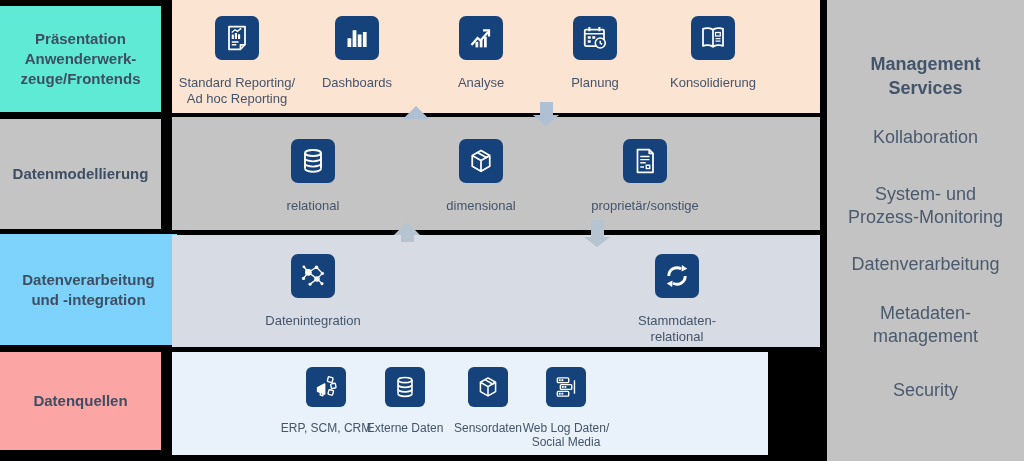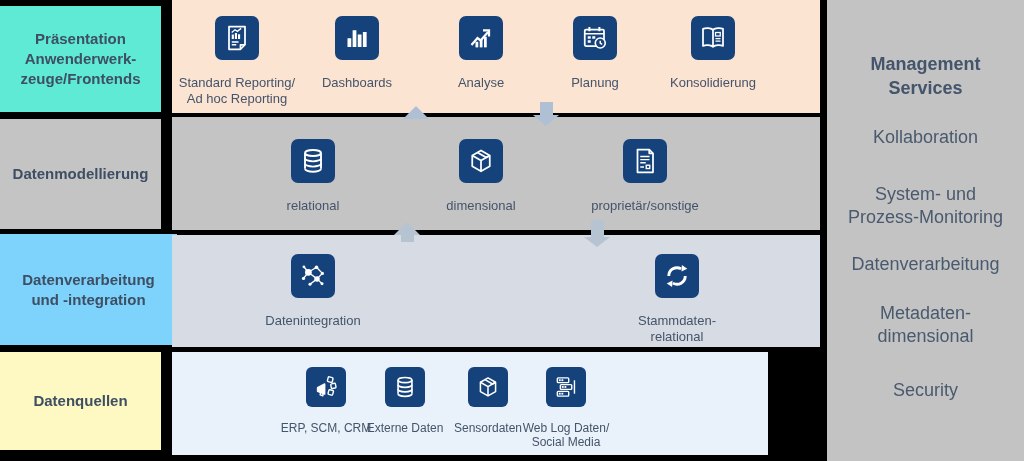--- a/index.html
+++ b/index.html
@@ -36,21 +36,21 @@
 Anwenderwerk-
 zeuge/Frontends</span>
   </div>
   <div class="cell label-cell" style="left:0;top:119px;width:161px;height:110px;background:#c4c4c4;">
     <span>Datenmodellierung</span>
   </div>
   <div class="cell label-cell" style="left:0;top:234px;width:177px;height:111px;background:#7dd3fc;">
     <span>Datenverarbeitung
 und -integration</span>
   </div>
-  <div class="cell label-cell" style="left:0;top:352px;width:161px;height:98px;background:#fef9c3;">
+  <div class="cell label-cell" style="left:0;top:352px;width:161px;height:98px;background:#fca5a5;">
     <span>Datenquellen</span>
   </div>
 
   <div class="main-cell" style="left:172px;top:0;width:648px;height:113px;background:#fce4d2;">
 
     <div class="item" style="left:0;top:16px;width:130px;">
       <div class="tile">
         <span class="icon">
           <svg viewBox="0 0 24 24" width="30" height="30">
             <g stroke="#fff" fill="none" stroke-width="1.4" stroke-linejoin="round">
@@ -336,17 +336,17 @@
   </div>
 
   <div class="panel">
     <div class="panel-title">Management
 Services</div>
     <div class="panel-item" style="top:126px;">Kollaboration</div>
     <div class="panel-item" style="top:183px;">System- und
 Prozess-Monitoring</div>
     <div class="panel-item" style="top:253px;">Datenverarbeitung</div>
     <div class="panel-item" style="top:302px;">Metadaten-
-dimensional</div>
+management</div>
     <div class="panel-item" style="top:379px;">Security</div>
   </div>
 
 </div>
 
 </body></html>

